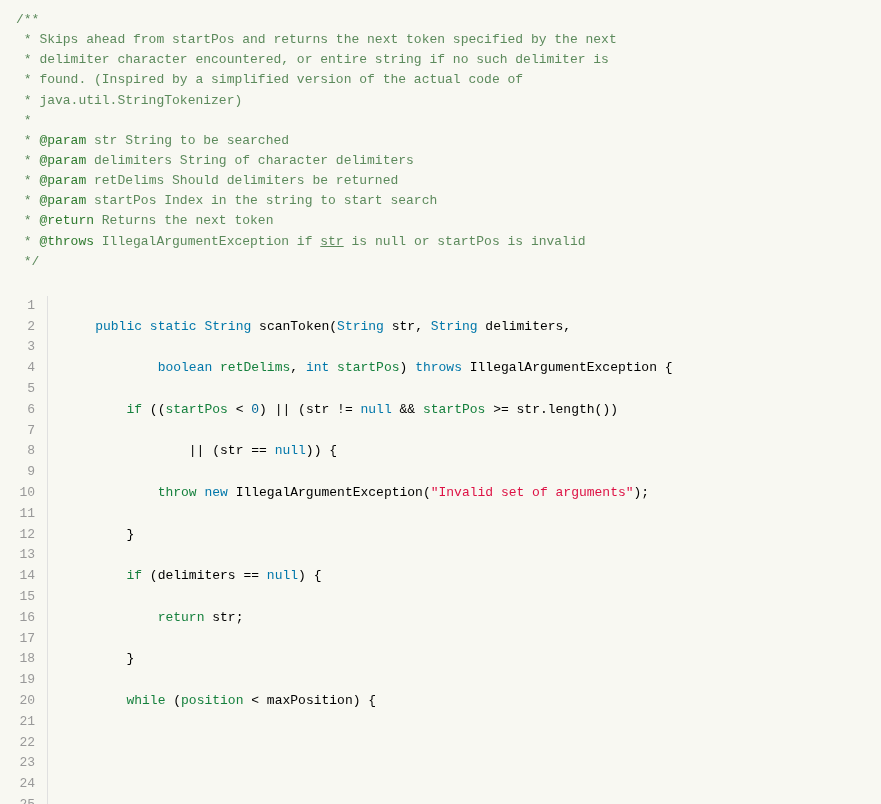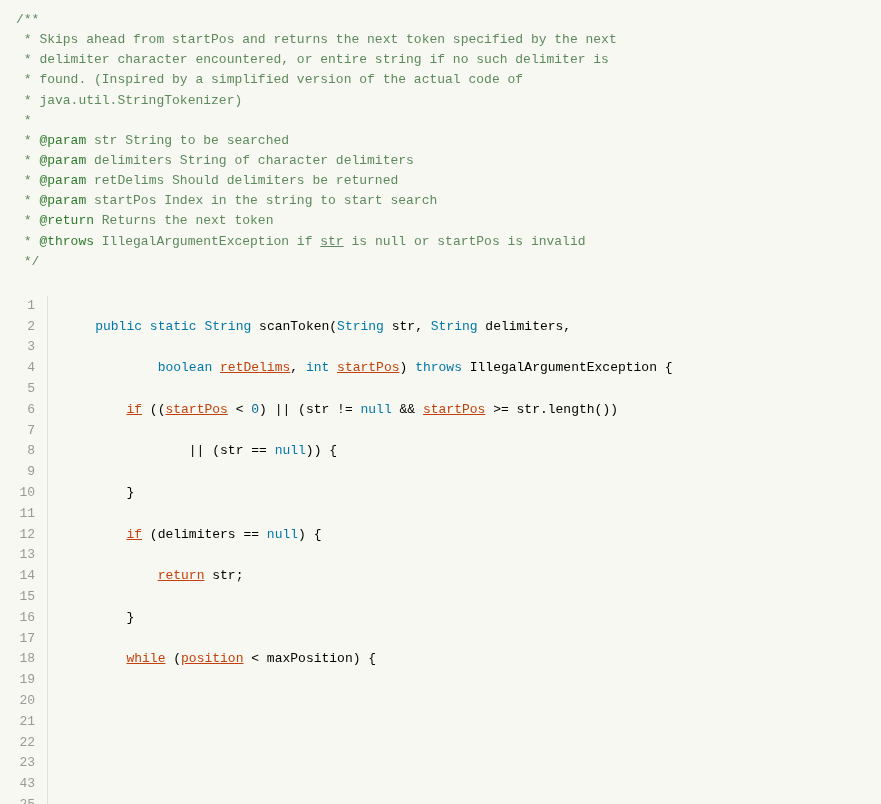--- a/index.html
+++ b/index.html
@@ -75,21 +75,21 @@
     }
 
     .code-line {
       display: block;
       line-height: 1.6;
     } 
     .str { color: #d14; } 
     .num { color: #006699; }
 
     .kw-blue { color: #0077aa; }
-    .kw-pink { color: #c2410c; text-decoration: underline; }
+    .kw-pink { color: #15803d; }
 
   </style>
 </head>
 <body>
 
 <div class="code-container">
 
   <div class="comment-section">
     <span>/**</span><br>
     <span>&nbsp;* Skips ahead from startPos and returns the next token specified by the next</span><br>
@@ -126,30 +126,31 @@
       <div>14</div>
       <div>15</div>
       <div>16</div>
       <div>17</div>
       <div>18</div>
       <div>19</div>
       <div>20</div>
       <div>21</div>
       <div>22</div>
       <div>23</div>
-      <div>43</div>
+      <div>24</div>
       <div>25</div>
 
     </div>
 
     <div class="code-lines">
 <span class="code-line">    <span class="kw-blue">public</span> <span class="kw-blue">static</span> <span class="kw-blue">String</span> scanToken(<span class="kw-blue">String</span> str, <span class="kw-blue">String</span> delimiters,</span>
 <span class="code-line">            <span class="kw-blue">boolean</span> <span class="kw-pink">retDelims</span>, <span class="kw-blue">int</span> <span class="kw-pink">startPos</span>) <span class="kw-blue">throws</span> IllegalArgumentException {</span>
 <span class="code-line">        <span class="kw-pink">if</span> ((<span class="kw-pink">startPos</span> &lt; <span class="num">0</span>) || (str != <span class="kw-blue">null</span> &amp;&amp; <span class="kw-pink">startPos</span> &gt;= str.length())</span>
 <span class="code-line">                || (str == <span class="kw-blue">null</span>)) {</span>
+<span class="code-line">            <span class="kw-pink">throw</span> <span class="kw-blue">new</span> IllegalArgumentException(<span class="str">"Invalid set of arguments"</span>);</span>
 <span class="code-line">        }</span>
 <span class="code-line">        <span class="kw-pink">if</span> (delimiters == <span class="kw-blue">null</span>) {</span>
 <span class="code-line">            <span class="kw-pink">return</span> str;</span>
 <span class="code-line">        }</span>
 <span class="code-line">        <span class="kw-pink">while</span> (<span class="kw-pink">position</span> &lt; maxPosition) {</span>
 
 
 
 
 

